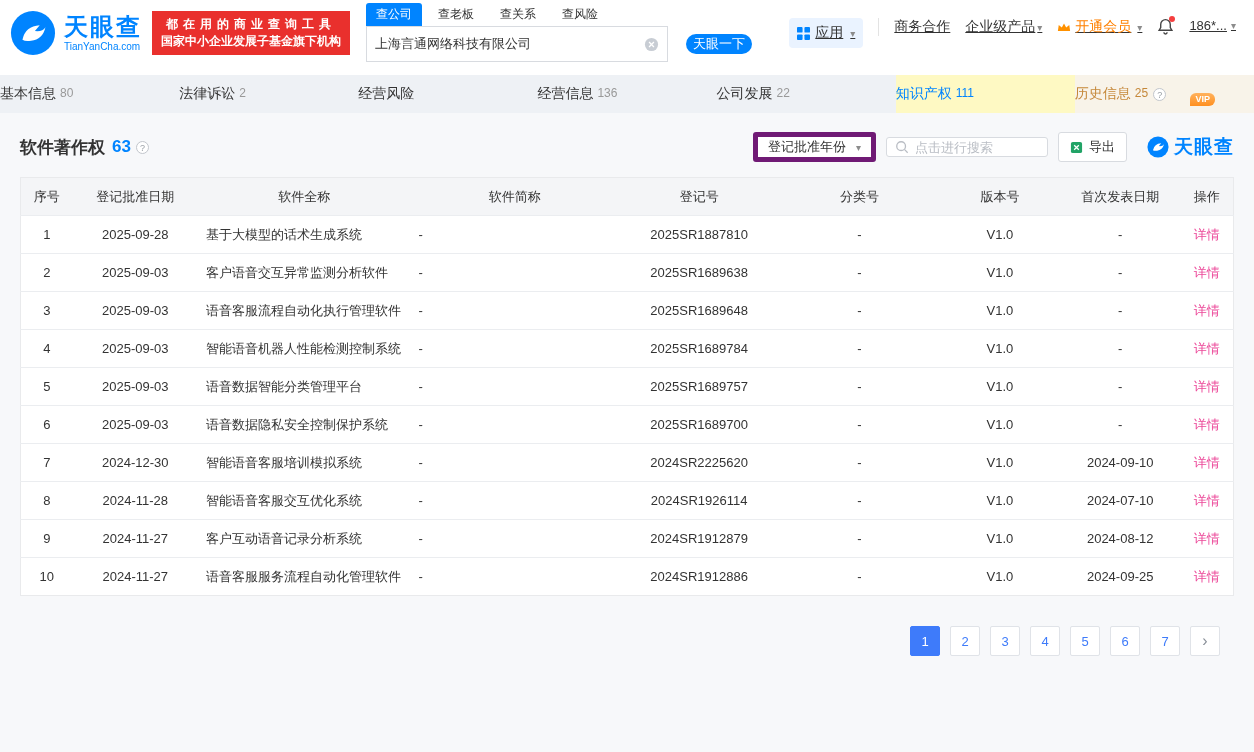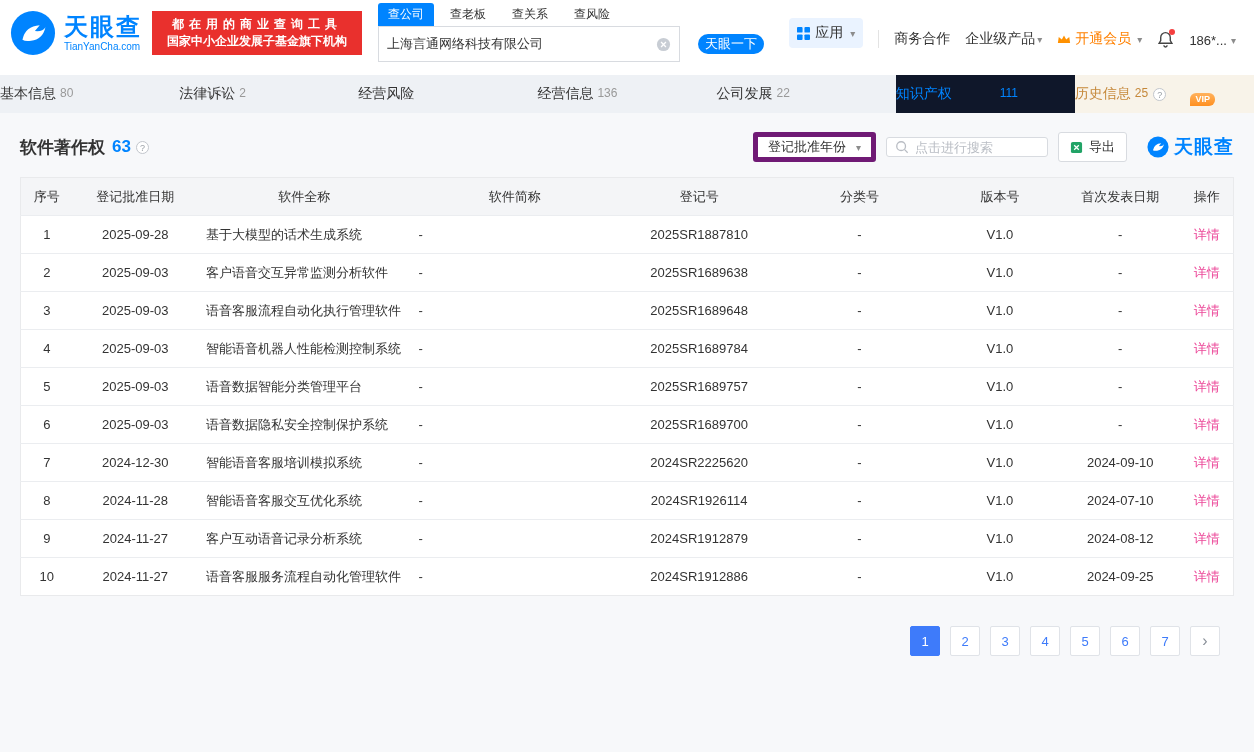--- a/index.html
+++ b/index.html
@@ -5,45 +5,45 @@
   * { margin:0; padding:0; box-sizing:border-box; }
   html,body { width:1254px; height:752px; overflow:hidden; }
   body { font-family:"Liberation Sans","DejaVu Sans",sans-serif; background:#f7f8fa; color:#333; }
   .header-block { background:#fff; }
   .topbar { display:flex; align-items:center; height:66px; padding:0 10px; background:#fff; }
   .logo-area { display:flex; align-items:center; gap:8px; cursor:pointer; }
   .logo-circle { width:46px; height:46px; display:inline-flex; }
   .logo-text { display:flex; flex-direction:column; line-height:1; }
   .logo-text .cn { font-size:24px; font-weight:bold; color:#0084ff; letter-spacing:2px; }
   .logo-text .en { font-size:10px; color:#0084ff; margin-top:3px; }
-  .slogan { background:#e9302d; color:#fff; font-size:12px; font-weight:600; padding:5px 15px; margin-left:10px; text-align:center; line-height:17px; }
+  .slogan { background:#e9302d; color:#fff; font-size:12px; font-weight:600; padding:5px 9px; margin-left:10px; text-align:center; line-height:17px; }
   .slogan .l1 { letter-spacing:5px; }
   .search-area { margin-left:16px; }
   .search-type-tabs { display:flex; gap:6px; align-items:flex-end; height:22px; }
   .stab { font-size:12px; color:#333; padding:3px 10px; cursor:pointer; }
   .stab.active { background:#0084ff; color:#fff; border-radius:3px 3px 0 0; }
   .search-row { display:flex; align-items:center; }
   .search-input-wrap { width:302px; height:36px; border:1px solid #d8dbe0; background:#fff; display:flex; align-items:center; padding:0 8px; }
   .search-input { border:none; outline:none; flex:1; font-size:13px; color:#333; background:transparent; }
   .clear-icon { display:inline-flex; cursor:pointer; }
   .search-btn { margin-left:18px; width:66px; height:20px; background:#0084ff; color:#fff; font-size:13px; border:none; border-radius:12px; cursor:pointer; }
-  .header-right { margin-left:auto; display:flex; align-items:flex-end; gap:15px; font-size:14px; color:#333; padding-right:8px; }
+  .header-right { margin-left:auto; display:flex; align-items:flex-start; gap:15px; font-size:14px; color:#333; padding-right:8px;text-decoration:underline; }
   .app-pill { background:#eaf3ff; border-radius:4px; padding:6px 8px; display:flex; align-items:center; gap:5px; cursor:pointer; font-size:14px; }
   .caret { font-size:10px; color:#8c8c8c; margin-left:2px; }
   .divider { width:1px; height:18px; background:#e3e3e3; display:inline-block; }
   .menu-link { cursor:pointer; display:inline-flex; align-items:center; }
   .vip-link { color:#ff8000; display:inline-flex; align-items:center; gap:4px; cursor:pointer; }
   .bell-wrap { position:relative; display:inline-flex; cursor:pointer; }
   .bell-dot { position:absolute; top:-2px; right:-1px; width:6px; height:6px; background:#f53f3f; border-radius:50%; }
   .user { display:inline-flex; align-items:center; gap:2px; font-size:13px; cursor:pointer; }
   
   .tabs-bar { display:flex; height:38px; background:#eef1f5; margin-top:9px; }
   .ctab { flex:1; display:flex; align-items:center; justify-content:flex-start; font-size:14px; color:#333; cursor:pointer; position:relative; }
   .ctab-count { font-size:12px; color:#999; margin-left:4px; position:relative; top:-1px; }
-  .ctab.active { background:#0f172a; color:#0084ff;gap:44px; }
+  .ctab.active { background:#fef9c3; color:#0084ff; }
   .ctab.active .ctab-count { color:#0084ff; }
   .ctab.viptab { color:#c5883a; background:#f8f3e9; }
   .ctab.viptab .ctab-count { color:#c5883a; }
   .vip-badge { position:absolute; top:18px; left:calc(50% + 26px); background:linear-gradient(180deg,#ffb25e,#ff8f1f); color:#fff; font-size:9px; font-weight:bold; border-radius:6px 6px 6px 0; padding:1px 5px; line-height:11px; }
   .qmark { width:13px; height:13px; border:1px solid #c2c6cc; border-radius:50%; color:#9aa0a6; font-size:9px; line-height:12px; text-align:center; margin-left:5px; display:inline-block; background:#fff; cursor:pointer; }
   
   .content { padding:0 20px; }
   .section-header { display:flex; align-items:center; margin-top:18px; height:32px; }
   .section-title { font-size:17px; font-weight:bold; color:#333; }
   .section-count { color:#0084ff; font-weight:bold; margin-left:7px; font-size:17px; }

